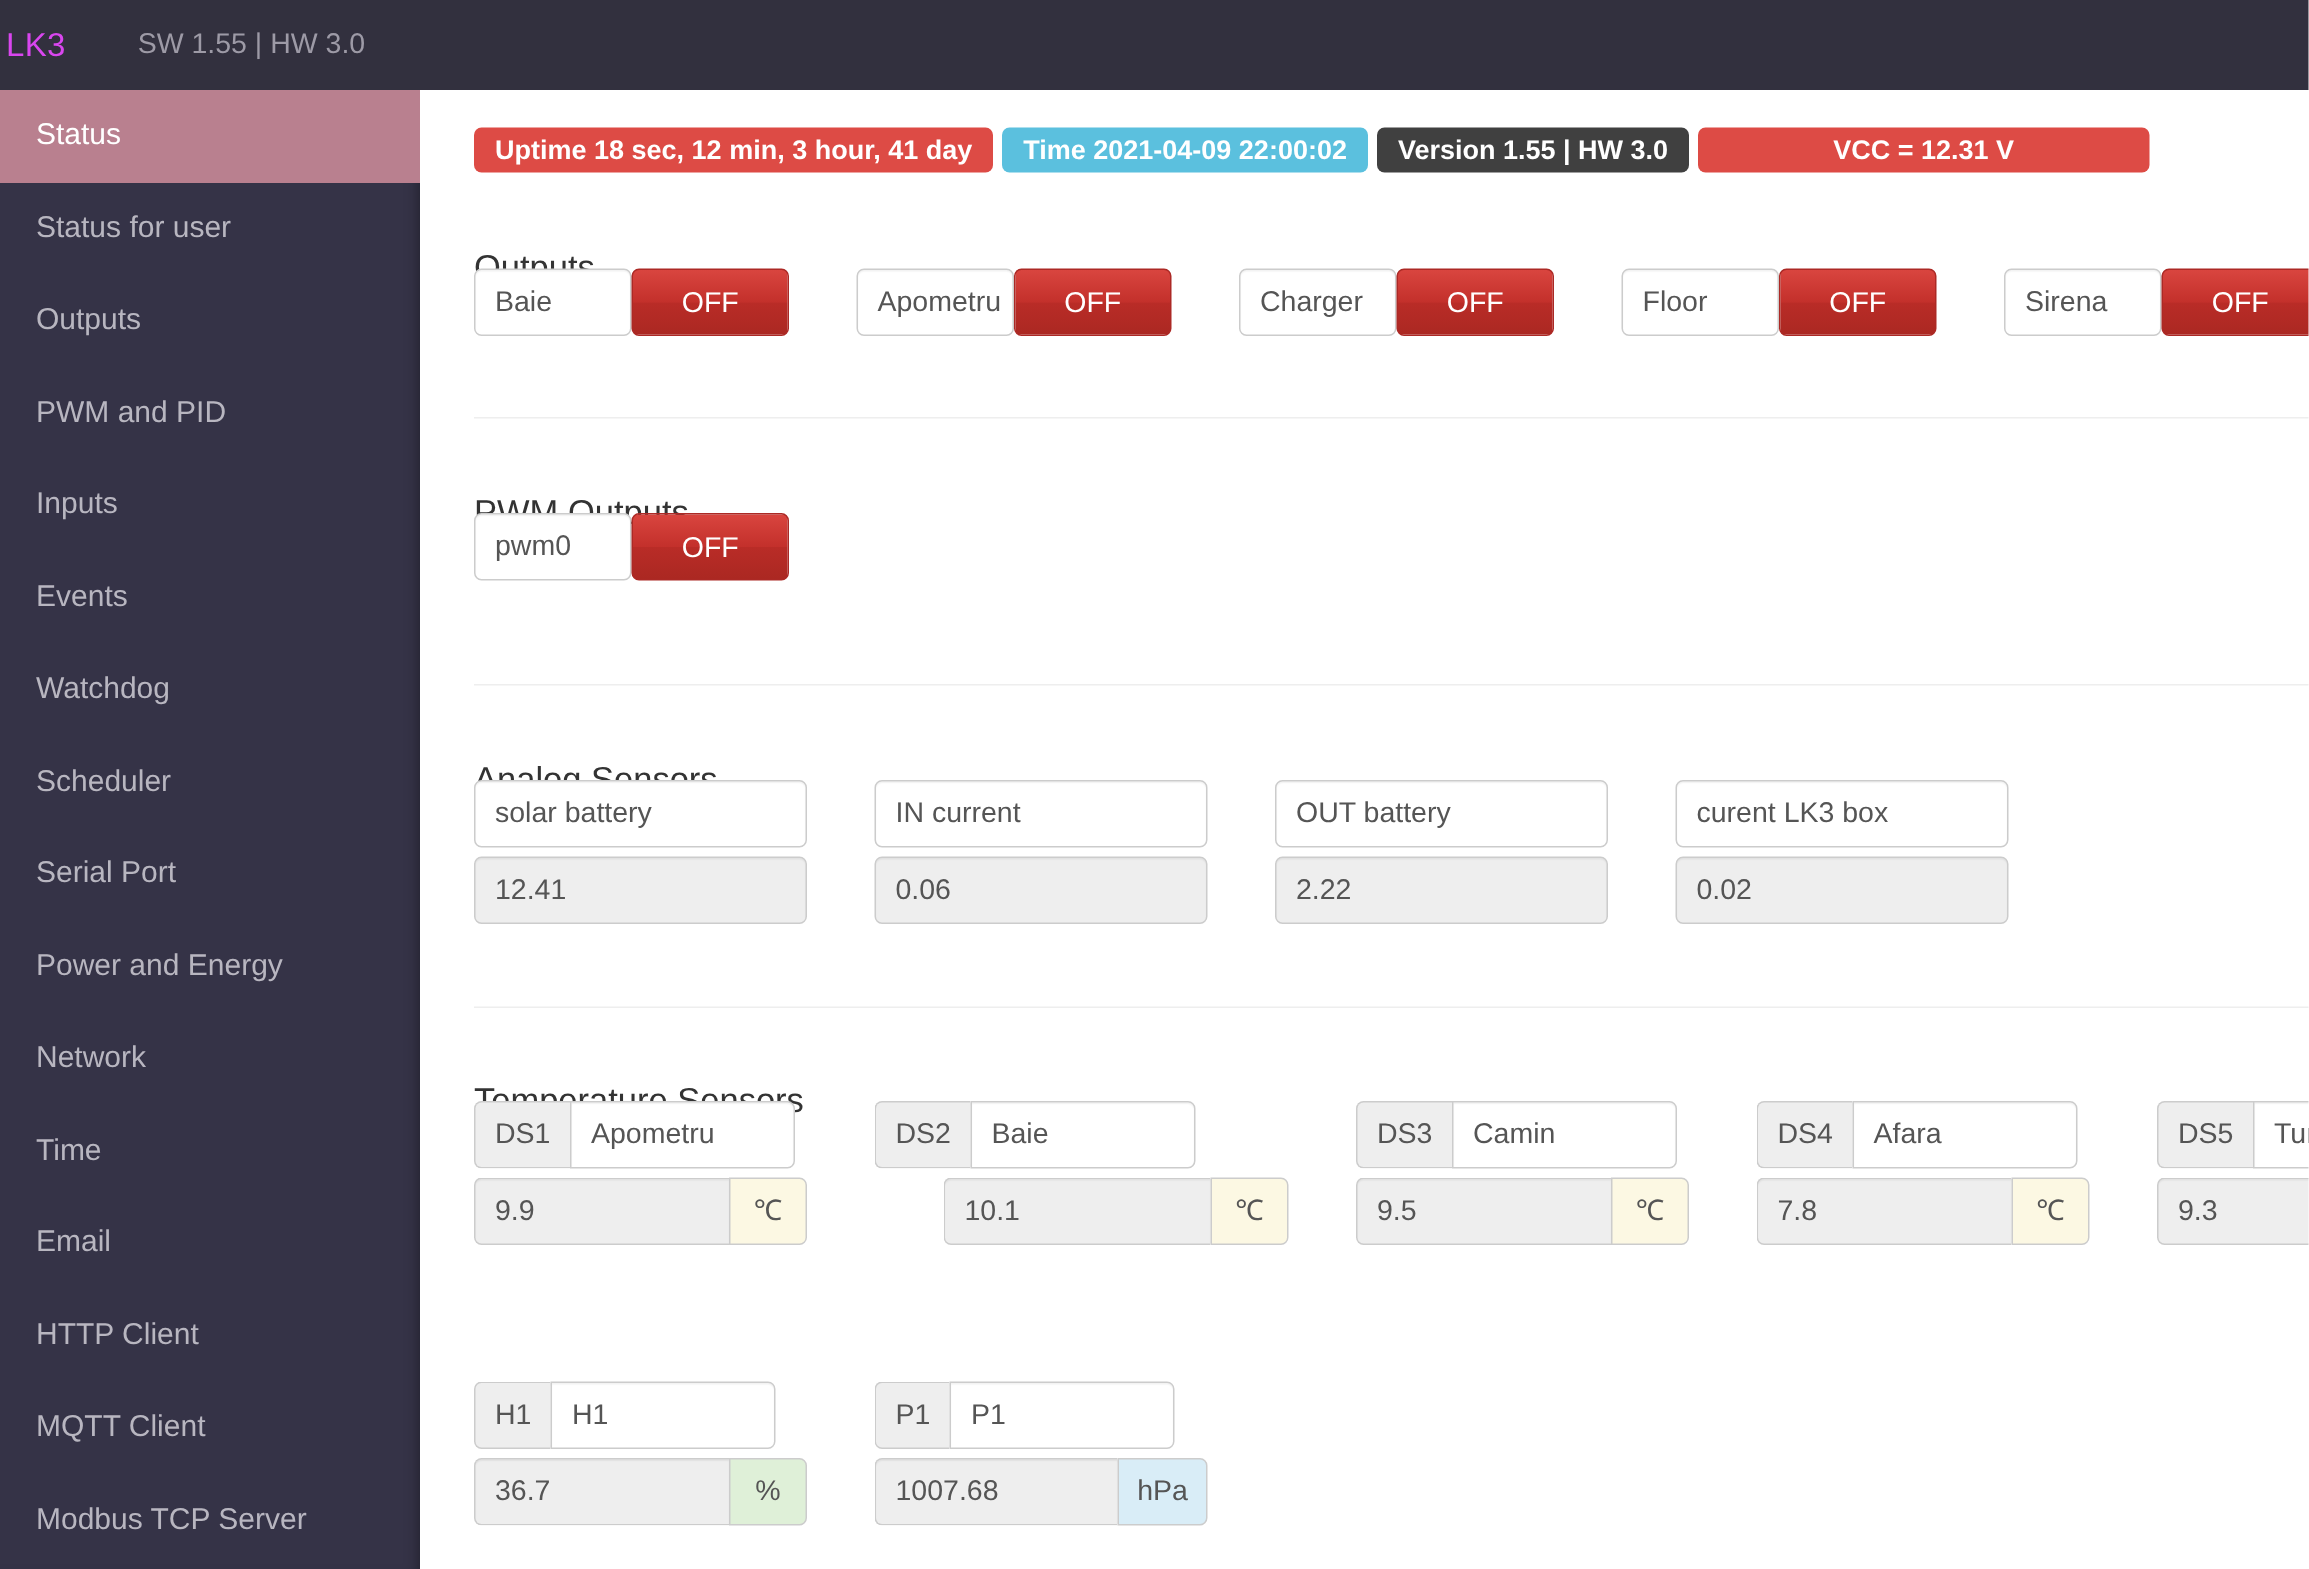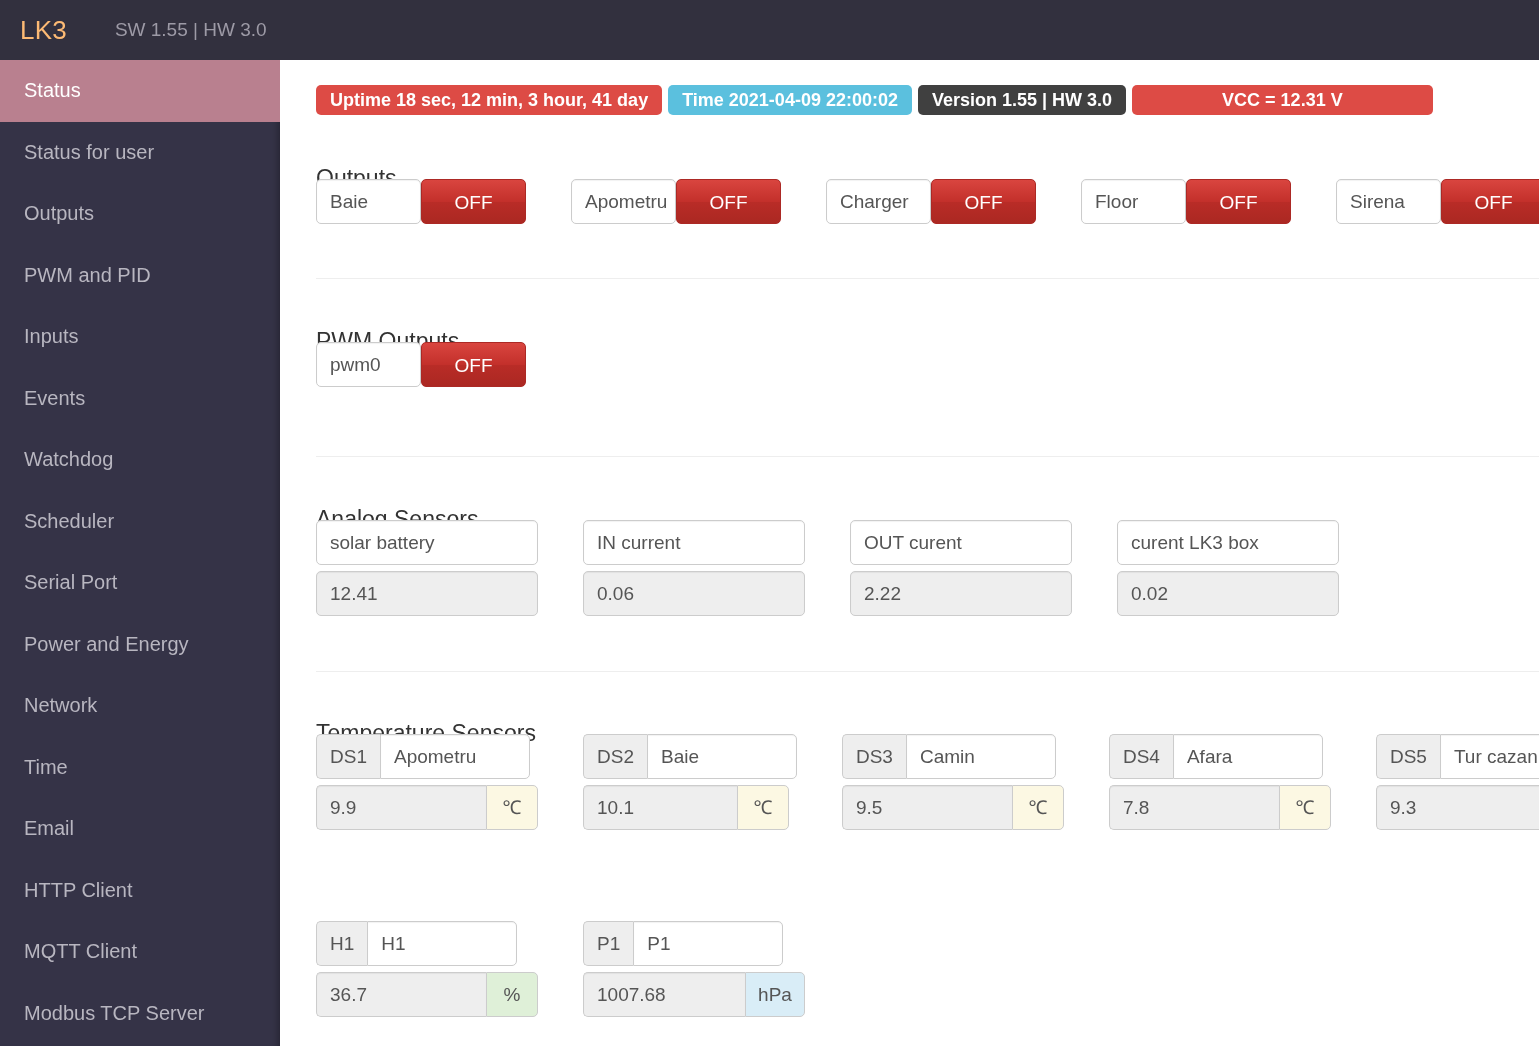--- a/index.html
+++ b/index.html
@@ -16,23 +16,23 @@
   
   .navbar {
     position: absolute;
     top: 0; left: 0;
     width: 1539px; height: 60px;
     background: #32303e;
     display: flex;
     align-items: center;
   }
   .navbar-brand {
-    color: #fdba74;
-    font-size: 26px;
-    padding-left: 20px;
+    color: #d946ef;
+    font-size: 22px;
+    padding-left: 4px;
     letter-spacing: .2px;
     white-space: nowrap;
   }
   .navbar-version {
     color: #9d9aa6;
     font-size: 19px;
     padding-left: 48px;
     white-space: nowrap;
   }
 
@@ -283,21 +283,21 @@
       <div class="stack" style="margin-right: 45px;">
         <div class="stack-top">
           <div class="tinput" style="width: 222px;">IN current</div>
         </div>
         <div class="stack-bot">
           <div class="val solo" style="width: 222px;">0.06</div>
         </div>
       </div>
       <div class="stack" style="margin-right: 45px;">
         <div class="stack-top">
-          <div class="tinput" style="width: 222px;">OUT curent</div>
+          <div class="tinput" style="width: 222px;">OUT battery</div>
         </div>
         <div class="stack-bot">
           <div class="val solo" style="width: 222px;">2.22</div>
         </div>
       </div>
       <div class="stack" style="margin-right: 45px;">
         <div class="stack-top">
           <div class="tinput" style="width: 222px;">curent LK3 box</div>
         </div>
         <div class="stack-bot">
@@ -318,21 +318,21 @@
           <div class="val" style="width: 170px;">9.9</div>
           <div class="unit unit-c">℃</div>
         </div>
       </div>
       <div class="stack" style="margin-right: 45px;">
         <div class="stack-top">
           <div class="addon-left">DS2</div>
           <div class="tinput joined-right" style="width: 150px;">Baie</div>
         </div>
         <div class="stack-bot">
-          <div class="val" style="width: 154px;">10.1</div>
+          <div class="val" style="width: 178px; margin-left: 46px;">10.1</div>
           <div class="unit unit-c">℃</div>
         </div>
       </div>
       <div class="stack" style="margin-right: 45px;">
         <div class="stack-top">
           <div class="addon-left">DS3</div>
           <div class="tinput joined-right" style="width: 150px;">Camin</div>
         </div>
         <div class="stack-bot">
           <div class="val" style="width: 170px;">9.5</div>

